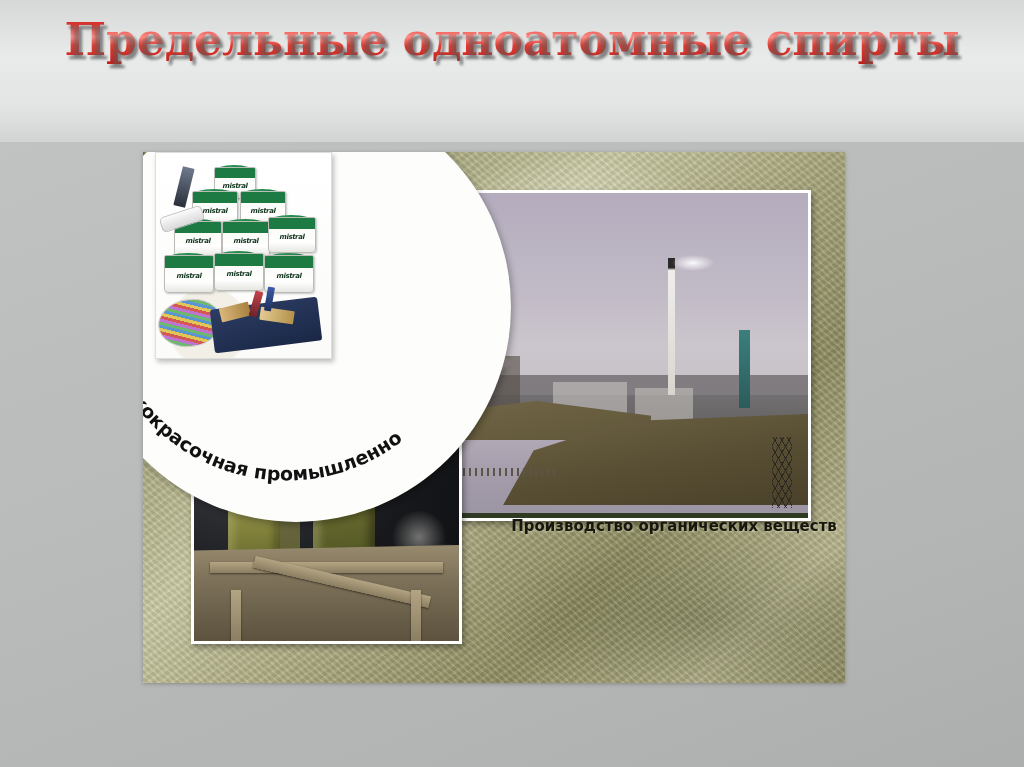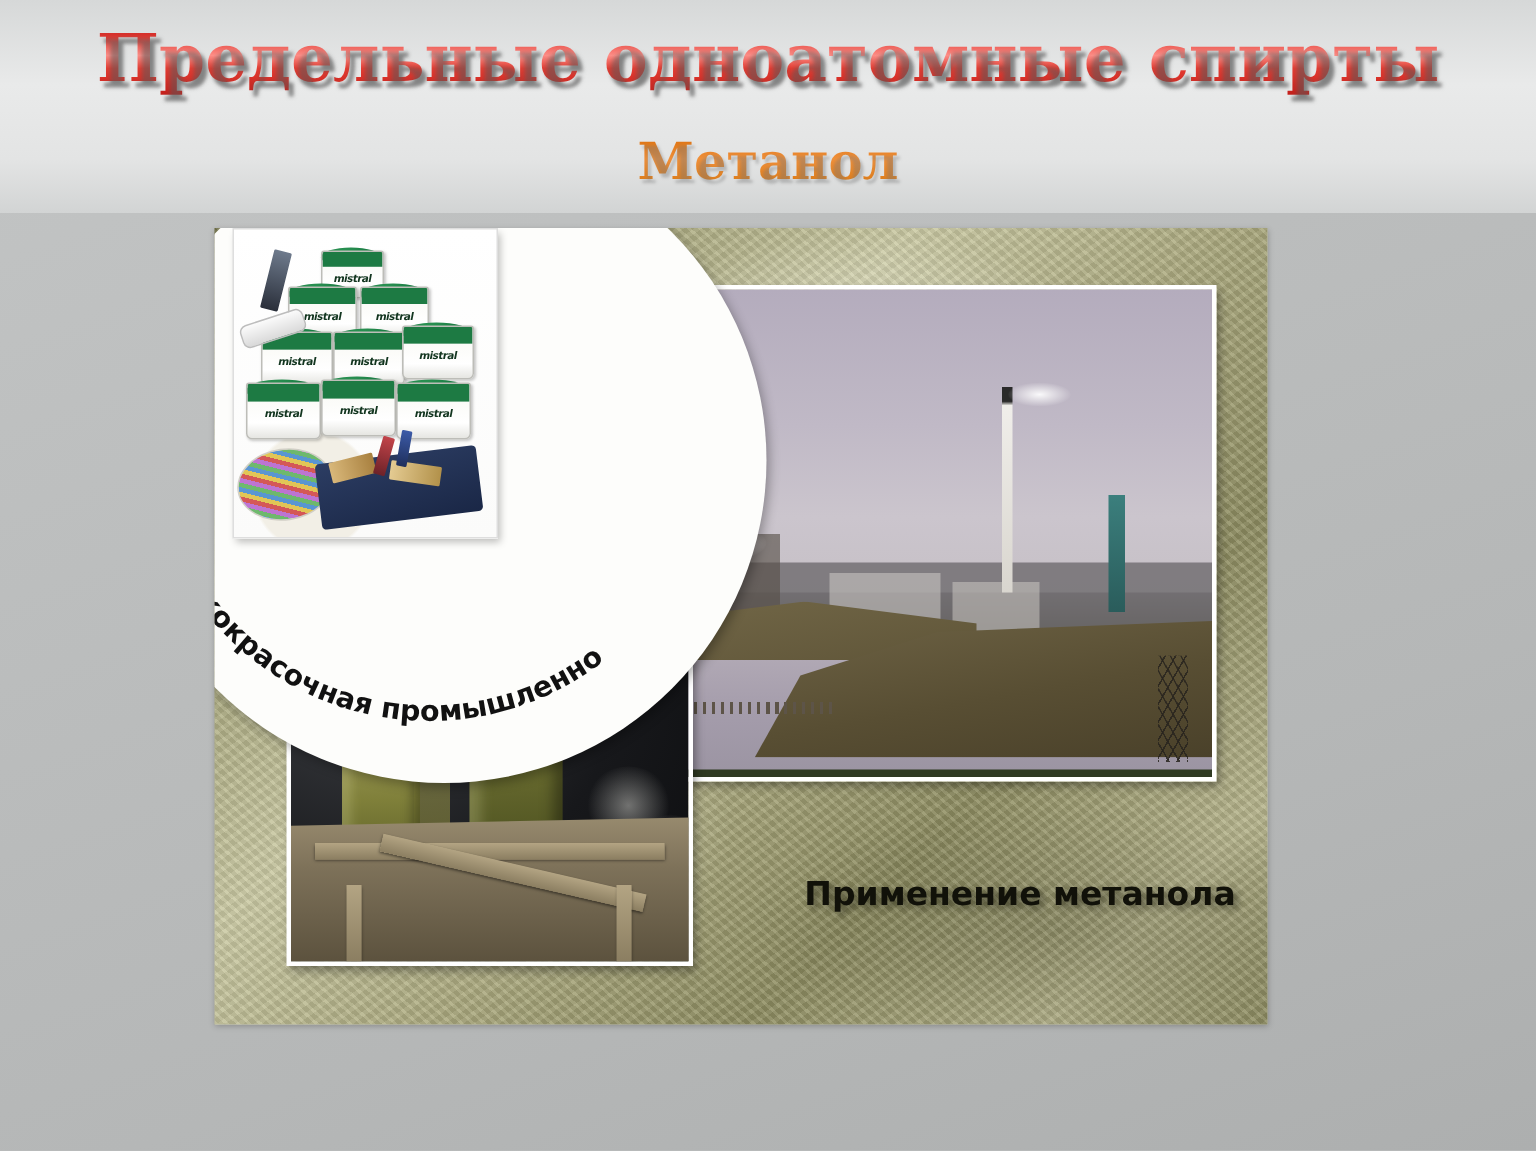--- a/index.html
+++ b/index.html
@@ -399,21 +399,20 @@
   }
 </style>
 </head>
 <body>
 
 <div id="page">
 
   <div class="title-area">
     <div class="slide-title-shadow">Предельные одноатомные спирты</div>
     <div class="slide-title">Предельные одноатомные спирты</div>
-    <div class="slide-subtitle">Метанол</div>
   </div>
 
   <div class="slide-panel">
     <div class="panel-noise"></div>
 
     <div class="industrial-photo">
       <div class="sky"></div>
       <div class="plant-block" style="left:0;top:56%;width:100%;height:22%;"></div>
       <div class="plant-block" style="left:8%;top:50%;width:22%;height:20%;background:rgba(86,78,70,0.62);"></div>
       <div class="plant-block" style="left:38%;top:58%;width:18%;height:12%;background:rgba(205,202,198,0.55);"></div>
@@ -479,16 +478,16 @@
       <svg class="curved-caption" viewBox="0 0 430 430">
         <defs>
           <path id="capArc" d="M 30,272 A 190,190 0 0 0 320,350" fill="none"></path>
         </defs>
         <text>
           <textPath href="#capArc" startOffset="4%">Лакокрасочная промышленность</textPath>
         </text>
       </svg>
     </div>
 
-    <div class="cap-usage">Применение метанола</div>
+    <div class="cap-organic">Производство органических веществ</div>
   </div>
 
 </div>
 
 </body></html>

